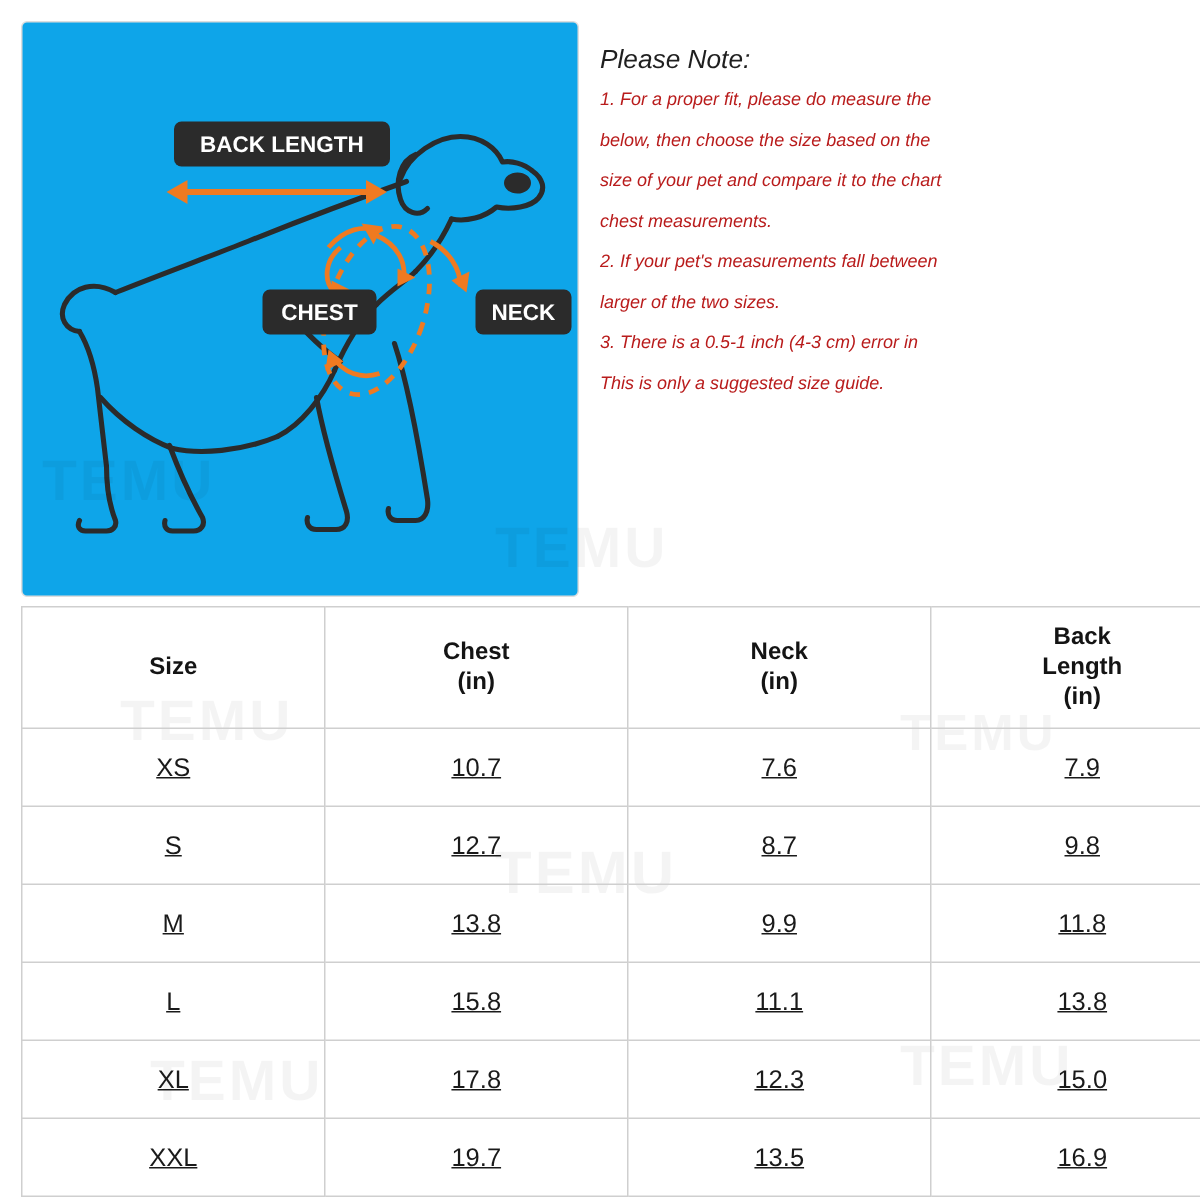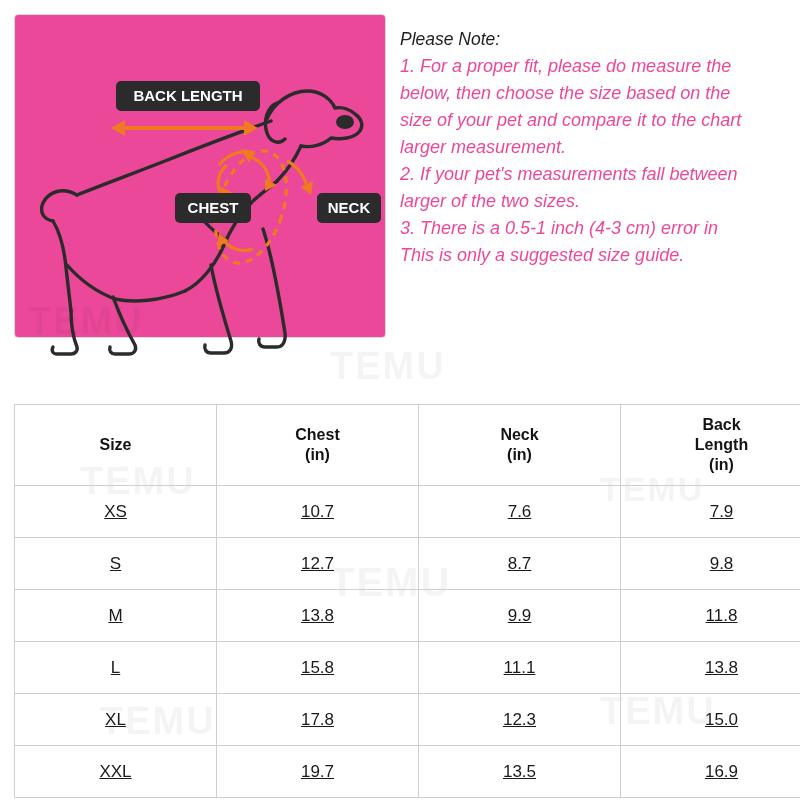--- a/index.html
+++ b/index.html
@@ -42,41 +42,41 @@
   .wm7 { left: 600px; top: 470px; font-size: 34px; }
 
   
   .top {
     display: flex;
     gap: 14px;
     height: 380px;
   }
   .diagram-box {
     width: 372px;
-    height: 324px;
+    height: 384px;
     border: 1px solid #dddddd;
     border-radius: 4px;
-    background: #ec4899;
+    background: #0ea5e9;
     position: relative;
     box-sizing: border-box;
     flex: 0 0 auto;
   }
   .diagram-box svg {
     display: block;
   }
   .note {
     flex: 1 1 auto;
     padding-top: 12px;
     padding-right: 4px;
     font-style: italic;
   }
   .note-line {
-    font-size: 18px;
+    font-size: 12px;
     line-height: 27px;
-    color: #ec4899;
+    color: #b91c1c;
   }
   .note-title {
     font-size: 17.5px;
     line-height: 27px;
     color: #1f1f1f;
   }
 
   
   .table-wrap {
     margin-top: 10px;
@@ -212,21 +212,21 @@
           <text x="334" y="198" font-family="Liberation Sans, sans-serif" font-size="15" font-weight="700" fill="#ffffff" text-anchor="middle">NECK</text>
         </g>
       </svg>
     </div>
 
     <div class="note">
       <div class="note-title">Please Note:</div>
       <div class="note-line">1. For a proper fit, please do measure the</div>
       <div class="note-line">below, then choose the size based on the</div>
       <div class="note-line">size of your pet and compare it to the chart</div>
-      <div class="note-line">larger measurement.</div>
+      <div class="note-line">chest measurements.</div>
       <div class="note-line">2. If your pet's measurements fall between</div>
       <div class="note-line">larger of the two sizes.</div>
       <div class="note-line">3. There is a 0.5-1 inch (4-3 cm) error in</div>
       <div class="note-line">This is only a suggested size guide.</div>
     </div>
   </div>
 
   <div class="table-wrap">
     <table class="size-table">
       <thead>

